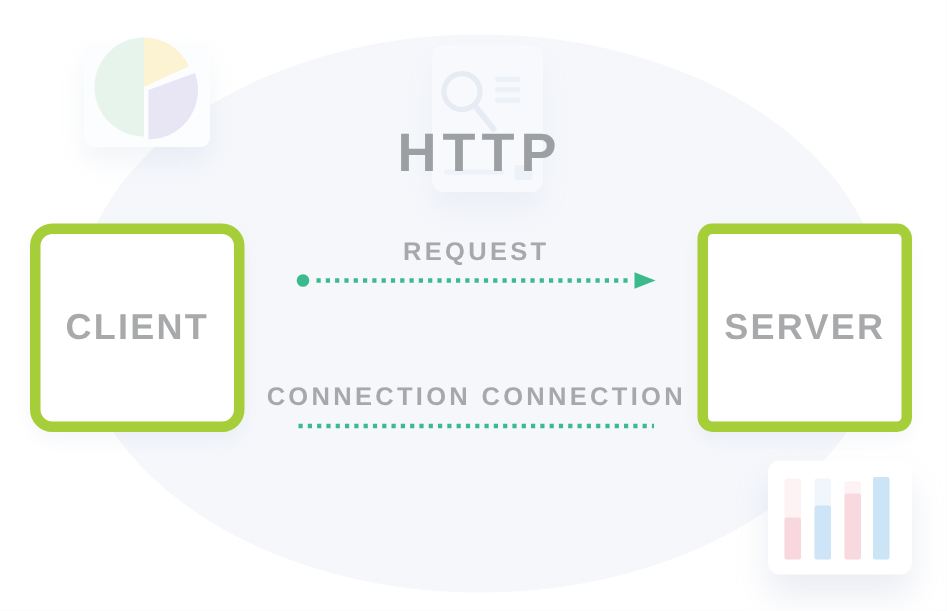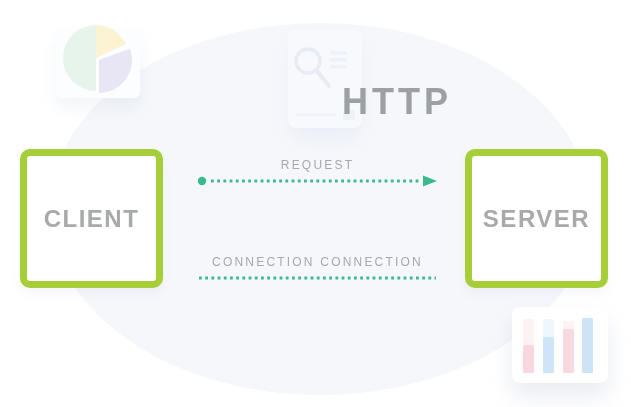--- a/index.html
+++ b/index.html
@@ -24,47 +24,47 @@
     background: #f7f9fc; border-radius: 8px;
     box-shadow: 0 12px 18px rgba(170,180,205,0.10);
   }
   .bar-card {
     position: absolute; left: 512px; top: 307px; width: 96px; height: 76px;
     background: #ffffff; border-radius: 8px;
     box-shadow: 0 14px 22px rgba(165,175,200,0.22);
   }
   
   .title {
-    position: absolute; left: 208px; top: 81px; width: 244px;
-    text-align: right; font-size: 36px; font-weight: bold;
+    position: absolute; left: 198px; top: 81px; width: 244px;
+    text-align: center; font-size: 36px; font-weight: bold;
     letter-spacing: 4px; color: #9da0a2; user-select: none;
   }
   
   .node {
     position: absolute; top: 149px; width: 143px; height: 139px;
     background: #ffffff; border: 7px solid #a6ce38; border-radius: 10px;
     box-sizing: border-box; display: flex; align-items: center; justify-content: center;
     box-shadow: 0 6px 10px rgba(170,180,200,0.10);
   }
-  .node-client { left: 20px; }
+  .node-client { left: 20px; border-radius: 15px; }
   .node-server { left: 465px; text-align: center; }
   .node-label {
     font-size: 24px; font-weight: bold; letter-spacing: 1.5px; color: #a7a9ab;
     white-space: nowrap;
   }
   
   .flow {
     position: absolute; left: 197px; width: 241px;
     display: flex; flex-direction: column; align-items: center; gap: 3px;
   }
   .flow-request    { top: 158px; }
   .flow-response   { top: 205px; }
   .flow-terminated { top: 255px; }
   .flow-label {
-    font-size: 12px; font-weight: normal; letter-spacing: 2.2px;
+    font-size: 17px; font-weight: bold; letter-spacing: 2.2px;
     color: #a6a8aa; white-space: nowrap;
   }
   .teal-fill { fill: #3bbb8d; }
   .teal-stroke { stroke: #3bbb8d; stroke-width: 3; fill: none; }
 </style>
 </head>
 <body>
 
 <div class="canvas">
 

